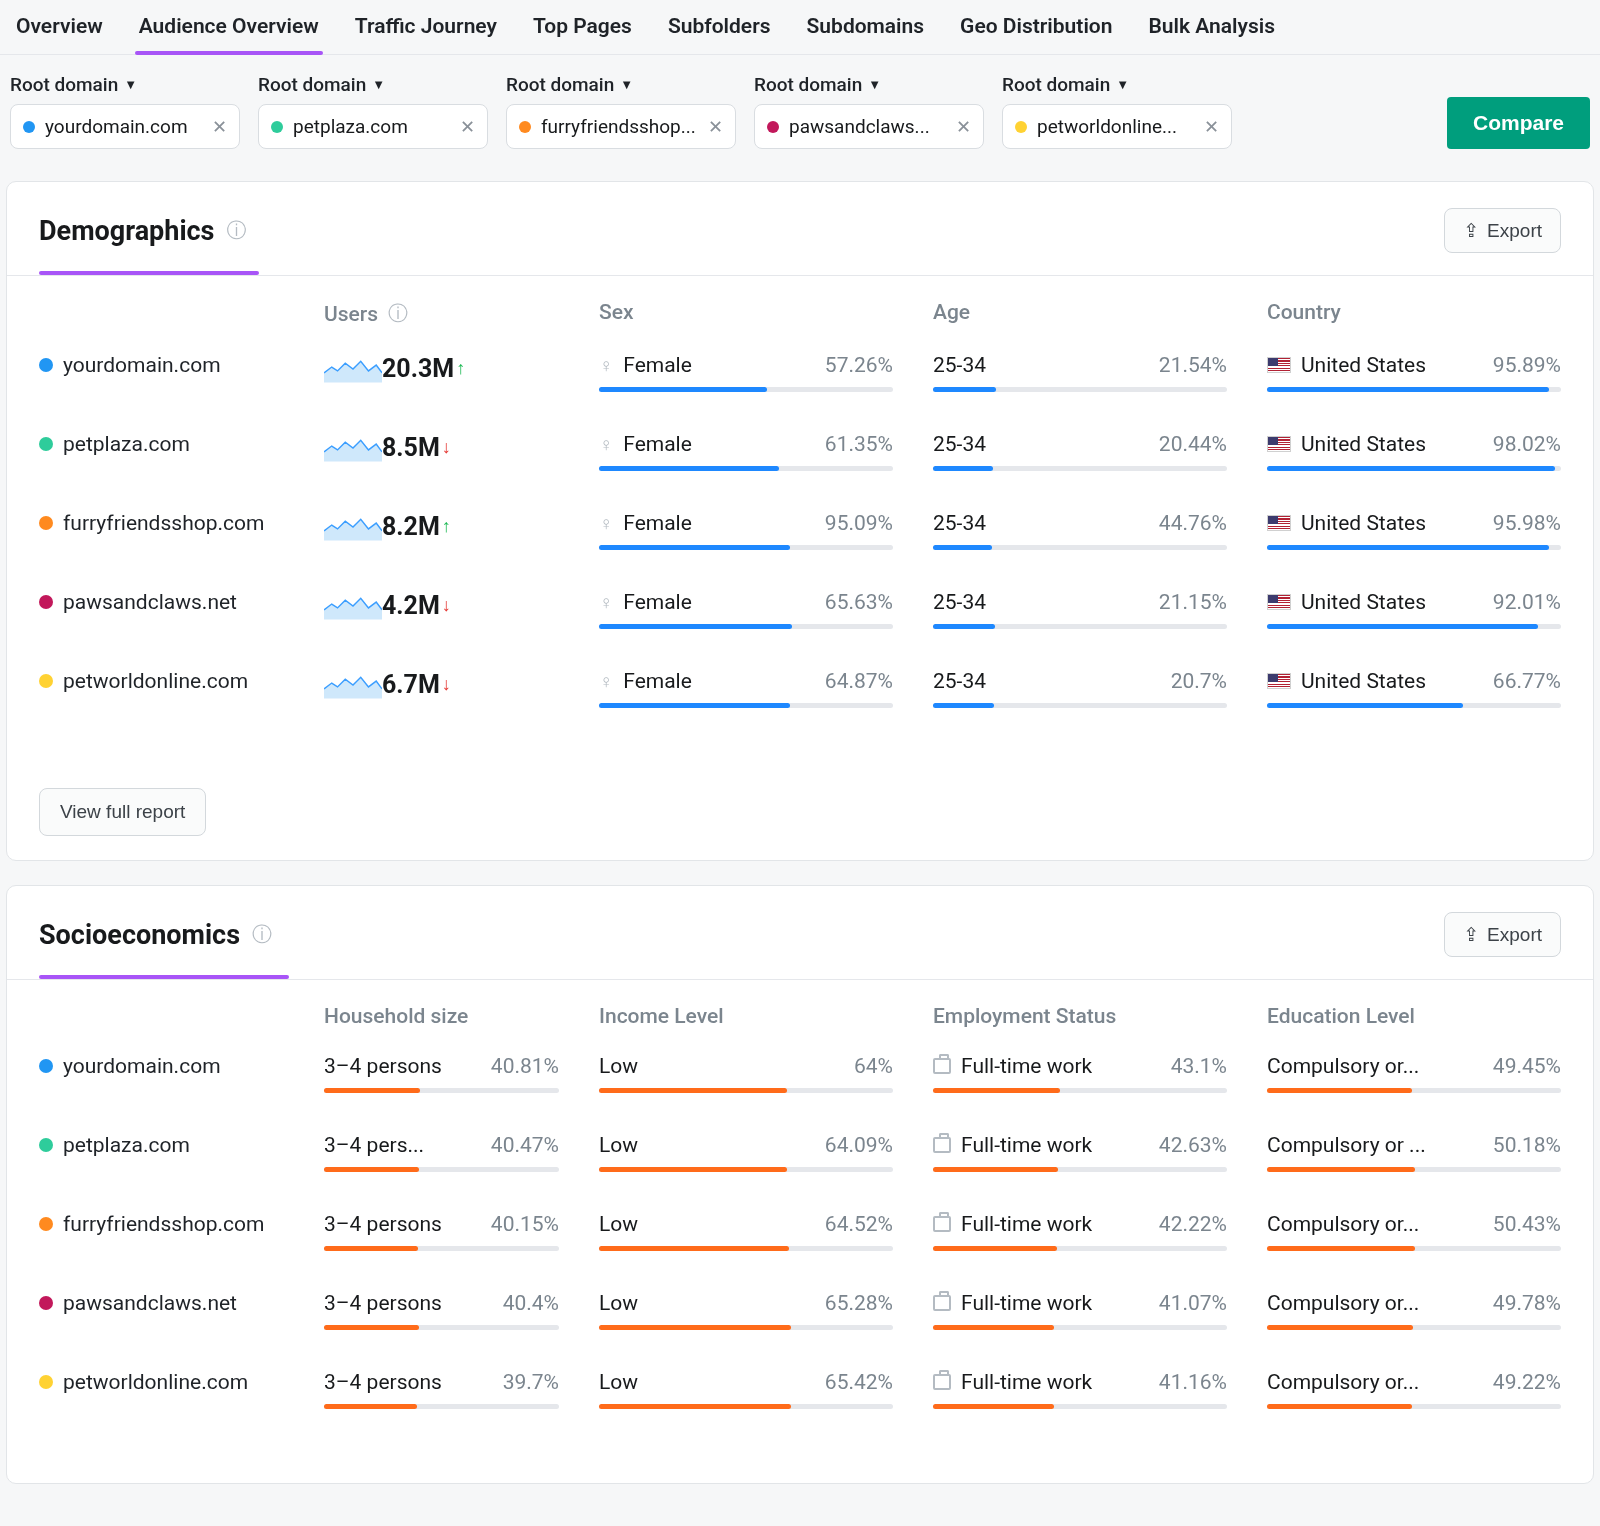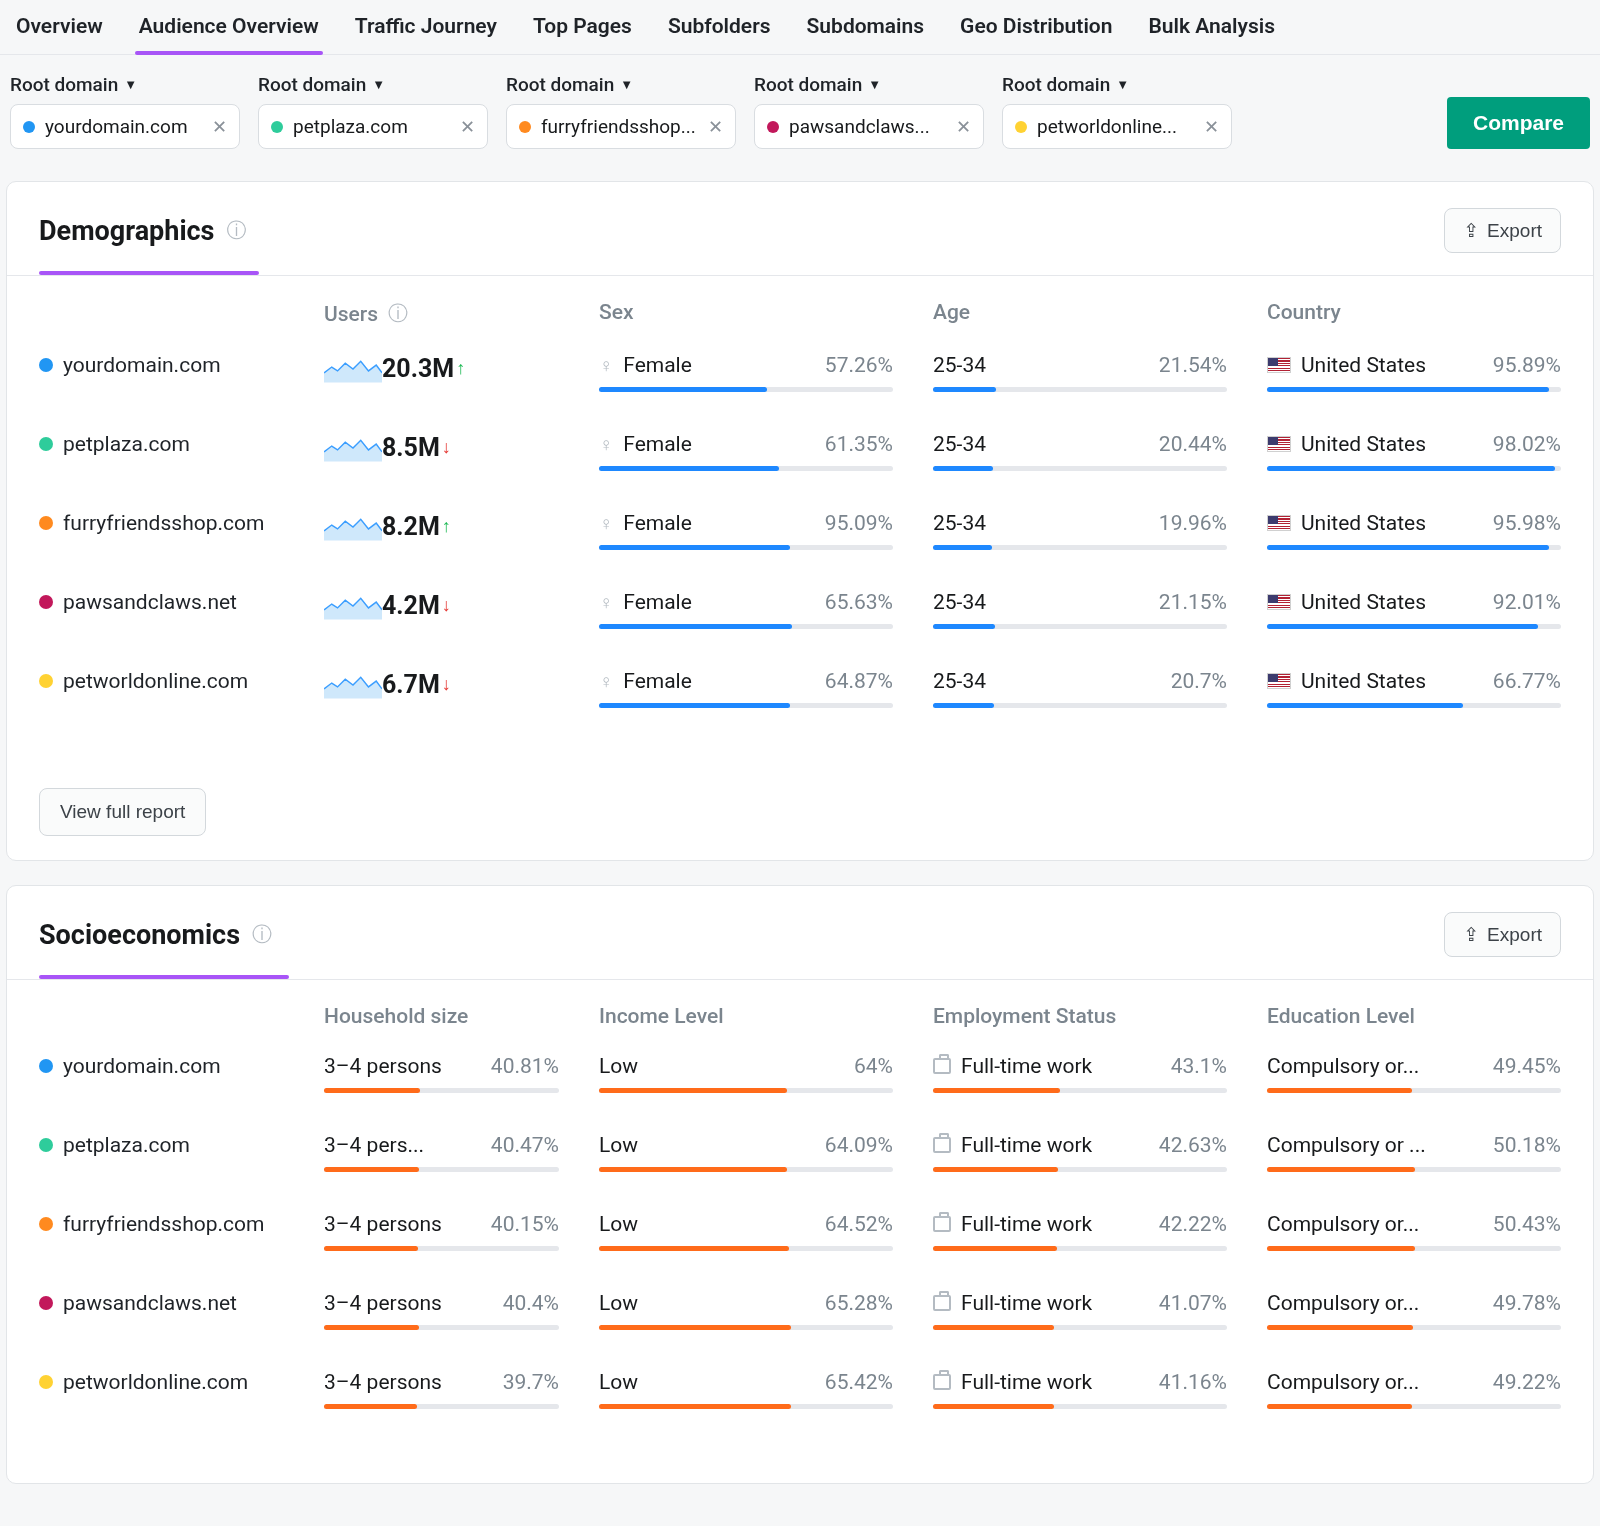--- a/index.html
+++ b/index.html
@@ -260,21 +260,21 @@
             </div>
             <div class="bar-bg">
               <div class="bar-fill bar-blue" style="width:64.92%"></div>
             </div>
           </div>
           <div class="metric">
             <div class="metric-top">
               <div class="metric-left">
                 <span class="lbl">25-34</span>
               </div>
-              <span class="metric-pct">19.96%</span>
+              <span class="metric-pct">44.76%</span>
             </div>
             <div class="bar-bg">
               <div class="bar-fill bar-blue" style="width:19.96%"></div>
             </div>
           </div>
           <div class="metric">
             <div class="metric-top">
               <div class="metric-left">
                 <span class="flag"></span>
                 <span class="lbl">United States</span>

